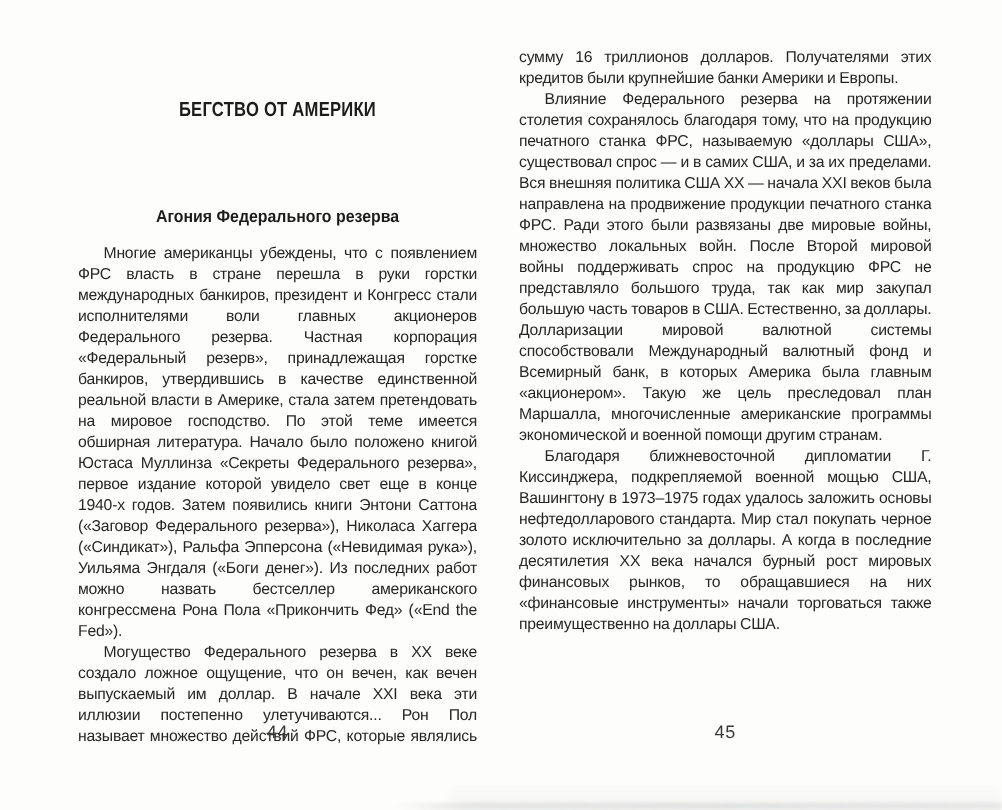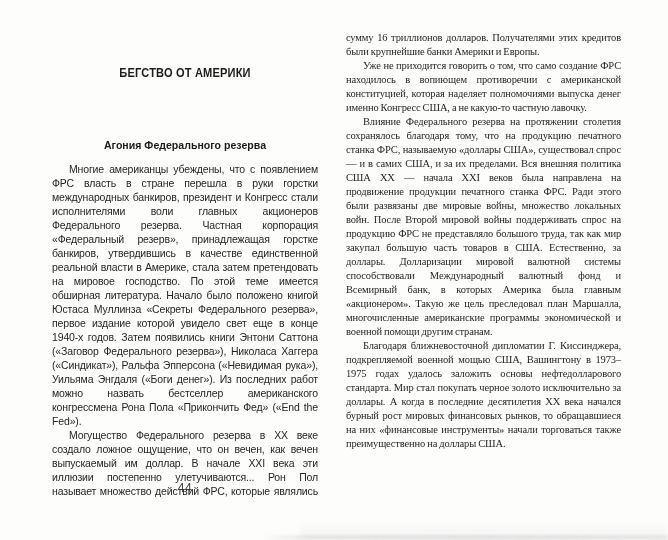--- a/index.html
+++ b/index.html
@@ -15,21 +15,21 @@
     background: #fdfdfc;
     overflow: hidden;
     color: #232323;
   }
   .page {
     position: absolute;
     top: 0;
     height: 540px;
   }
   .page-left  { left: 52px;  width: 266px; }
-  .page-right { left: 346px; width: 275px; font-family: Liberation Serif, serif; }
+  .page-right { left: 346px; width: 275px; }
 
   .chapter-title {
     position: absolute;
     top: 65px;
     left: 0;
     width: 100%;
     text-align: center;
     font-weight: bold;
     font-size: 13.5px;
     line-height: 15px;
@@ -122,23 +122,23 @@
     <div class="body-text">
       <p>Многие американцы убеждены, что с появлением ФРС власть в стране перешла в руки горстки международных банкиров, президент и Конгресс стали исполнителями воли главных акционеров Федерального резерва. Частная корпорация «Федеральный резерв», принадлежащая горстке банкиров, утвердившись в качестве единственной реальной власти в Америке, стала затем претендовать на мировое господство. По этой теме имеется обширная литература. Начало было положено книгой Юстаса Муллинза «Секреты Федерального резерва», первое издание которой увидело свет еще в конце 1940-х годов. Затем появились книги Энтони Саттона («Заговор Федерального резерва»), Николаса Хаггера («Синдикат»), Ральфа Эпперсона («Невидимая рука»), Уильяма Энгдаля («Боги денег»). Из последних работ можно назвать бестселлер американского конгрессмена Рона Пола «Прикончить Фед» («End the Fed»).</p>
       <p class="continues">Могущество Федерального резерва в XX веке создало ложное ощущение, что он вечен, как вечен выпускаемый им доллар. В начале XXI века эти иллюзии постепенно улетучиваются... Рон Пол называет множество действий ФРС, которые являлись прямым нарушением Закона о Федеральном резерве. Наиболее вопиющий пример — тайное предоставление Федеральным резервом во время последнего финансового кризиса кредитов на астрономическую</p>
     </div>
     <div class="page-number">44</div>
   </div>
 
   <div class="page page-right">
     <div class="body-text">
       <p class="no-indent">сумму 16 триллионов долларов. Получателями этих кредитов были крупнейшие банки Америки и Европы.</p>
-      <p>Уже не приходится говорить о том, что само создание ФРС находилось в вопиющем противоречии с американской конституцией, которая наделяет полномочиями выпуска денег именно Конгресс США, а не какую-то частную лавочку.</p>
       <p>Влияние Федерального резерва на протяжении столетия сохранялось благодаря тому, что на продукцию печатного станка ФРС, называемую «доллары США», существовал спрос — и в самих США, и за их пределами. Вся внешняя политика США XX — начала XXI веков была направлена на продвижение продукции печатного станка ФРС. Ради этого были развязаны две мировые войны, множество локальных войн. После Второй мировой войны поддерживать спрос на продукцию ФРС не представляло большого труда, так как мир закупал большую часть товаров в США. Естественно, за доллары. Долларизации мировой валютной системы способствовали Международный валютный фонд и Всемирный банк, в которых Америка была главным «акционером». Такую же цель преследовал план Маршалла, многочисленные американские программы экономической и военной помощи другим странам.</p>
       <p>Благодаря ближневосточной дипломатии Г. Киссинджера, подкрепляемой военной мощью США, Вашингтону в 1973–1975 годах удалось заложить основы нефтедолларового стандарта. Мир стал покупать черное золото исключительно за доллары. А когда в последние десятилетия XX века начался бурный рост мировых финансовых рынков, то обращавшиеся на них «финансовые инструменты» начали торговаться также преимущественно на доллары США.</p>
 
     </div>
+    <div class="page-number">45</div>
   </div>
 
   <div class="scan-shadow-soft"></div>
   <div class="scan-shadow"></div>
 
 </div>
 
 </body></html>

